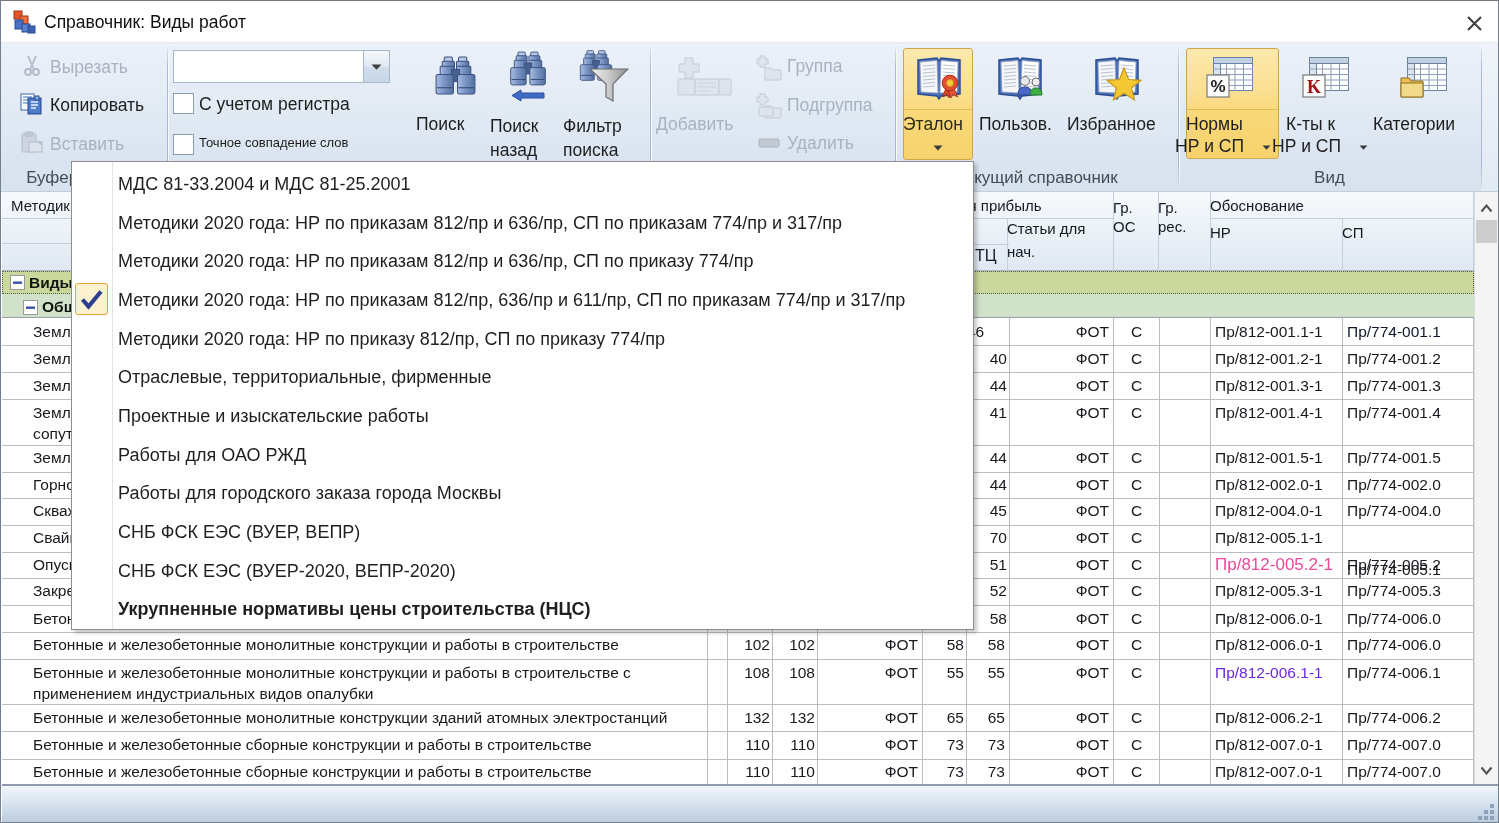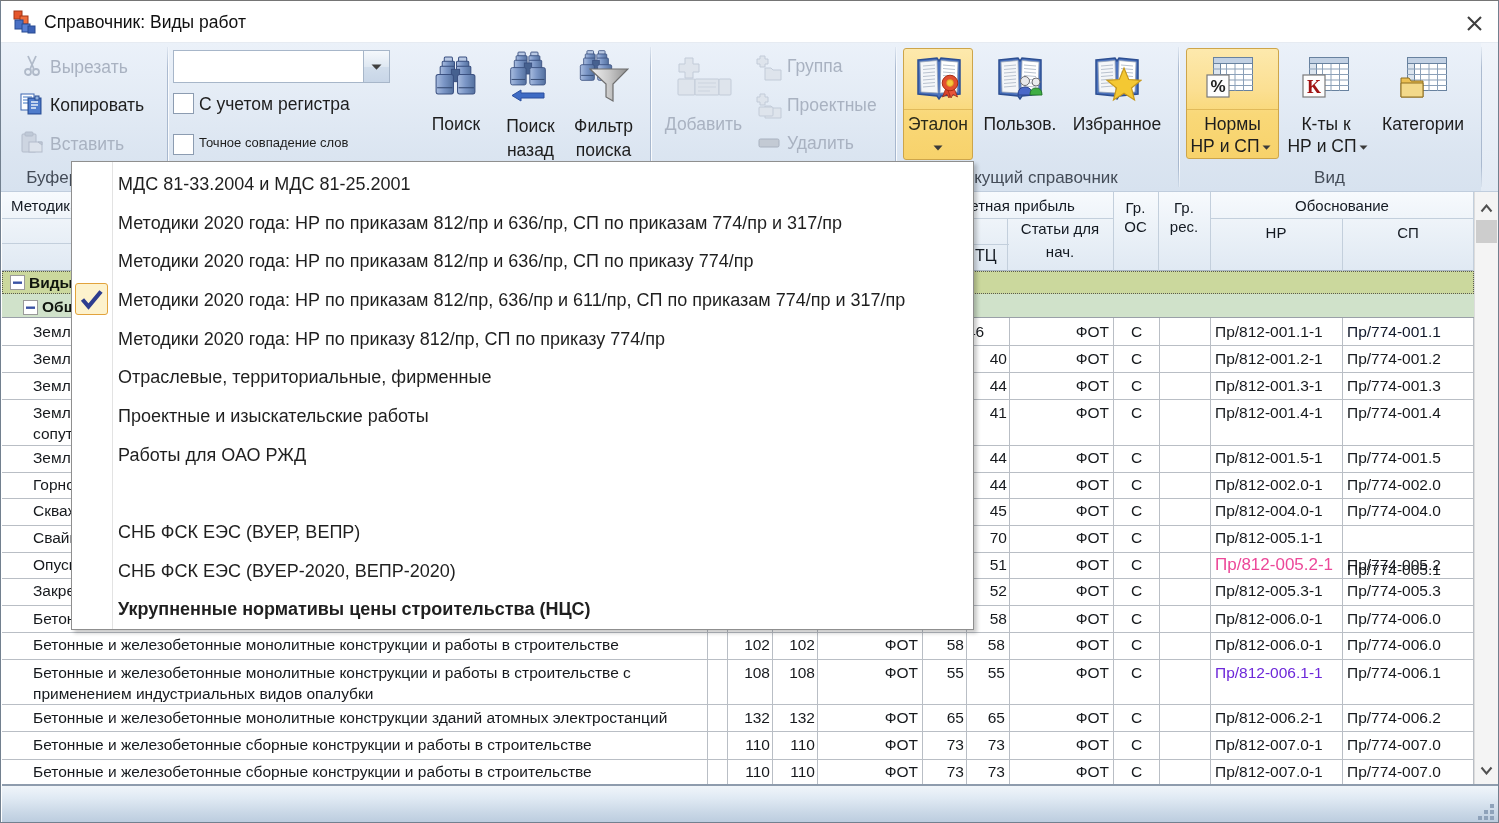--- a/index.html
+++ b/index.html
@@ -1,19 +1,19 @@
 <!DOCTYPE html>
 <html><head><meta charset="utf-8">
 <style>
 *{margin:0;padding:0;box-sizing:border-box;}
 html,body{width:1499px;height:823px;overflow:hidden;font-family:"Liberation Sans",sans-serif;background:#fff;}
 #win{position:absolute;left:0;top:0;width:1499px;height:823px;background:#fff;border:1px solid #72808f;border-top-color:#757575;overflow:hidden;}
 .ab{position:absolute;}
 .txt{position:absolute;white-space:nowrap;color:#1e1e1e;}
-.c{text-align:center;}
+.c{text-align:left;}
 .dis{color:#a9b2c1;}
 .glabel{position:absolute;font-size:17px;color:#444c58;text-align:center;white-space:nowrap;}
 .sep{position:absolute;width:1px;background:linear-gradient(180deg,rgba(160,177,199,.15),rgba(150,168,194,.75) 15%,rgba(150,168,194,.75) 85%,rgba(160,177,199,.15));}
 .sepw{position:absolute;width:1px;background:linear-gradient(180deg,rgba(255,255,255,.2),rgba(255,255,255,.85) 15%,rgba(255,255,255,.85) 85%,rgba(255,255,255,.2));}
 .vline{position:absolute;width:1px;background:#b9bec5;}
 .hline{position:absolute;height:1px;background:#b9bec5;}
 .cell{position:absolute;font-size:15.5px;color:#16191d;white-space:nowrap;overflow:hidden;}
 .mi{position:absolute;left:117px;font-size:18px;color:#1f1f1f;white-space:nowrap;}
 </style></head><body>
 <div id="win">
@@ -178,21 +178,21 @@
  </g>
     </svg>
     <div class="txt dis" style="left:786px;top:55px;font-size:17.5px;">Группа</div>
     <svg class="ab" style="left:755px;top:92px" width="26" height="26" viewBox="0 0 26 26">
  <g fill="#dee4ec" stroke="#c2cbd8" stroke-width="1">
   <path d="M4 1 h5 v3 h3 v5 h-3 v3 h-5 v-3 h-3 v-5 h3 z"></path>
   <path d="M9 13 h6 l2 2 h8 v10 h-16 z"></path>
         <rect x="3" y="14" width="14" height="9" rx="1" fill="#dee4ec" stroke="#c2cbd8"></rect>
  </g>
     </svg>
-    <div class="txt dis" style="left:786px;top:94px;font-size:17.5px;">Проектные</div>
+    <div class="txt dis" style="left:786px;top:94px;font-size:17.5px;">Подгруппа</div>
     <svg class="ab" style="left:757px;top:137px" width="22" height="10" viewBox="0 0 22 10">
  <rect x="1" y="1" width="20" height="8" rx="1.5" fill="#c3cad4" stroke="#a9b2c0"></rect>
     </svg>
 <div class="txt dis" style="left:786px;top:132px;font-size:17.5px;">Удалить</div>
 
 <div class="ab" style="left:902px;top:47px;width:70px;height:112px;border:1px solid #cda54a;border-radius:3px;background:linear-gradient(180deg,#fde9ad 0%,#fbdf92 38%,#f9d878 60%,#f7d26b 100%);"></div>
 <div class="ab" style="left:903px;top:108px;width:68px;height:1px;background:rgba(205,160,60,.55);"></div>
 <svg class="ab" style="left:913px;top:55px" width="50" height="47" viewBox="0 0 50 47">
  <path d="M4 4 L23 2 L25 5 L27 2 L46 4 L46 38 L27 40 L25 43 L23 40 L4 38 Z" fill="#4a71bd" stroke="#2d4f92" stroke-width="1.5"></path>
  <path d="M6 6 L23 4.5 L24 37 L7 36 Z" fill="#f4f6f9" stroke="#98a5b8" stroke-width="0.8"></path>
@@ -477,19 +477,20 @@
 <div class="ab" style="left:70px;top:160px;width:903px;height:469px;background:#fff;border:1px solid #8f8f8f;box-shadow:3px 3px 4px rgba(0,0,0,0.22);"></div>
 <div class="ab" style="left:111px;top:161px;width:1px;height:467px;background:#e3e3e3;"></div>
     <div class="mi" style="top:173.1px;">МДС 81-33.2004 и МДС 81-25.2001</div>
     <div class="mi" style="top:211.75px;">Методики 2020 года: НР по приказам 812/пр и 636/пр, СП по приказам 774/пр и 317/пр</div>
     <div class="mi" style="top:250.39999999999998px;">Методики 2020 года: НР по приказам 812/пр и 636/пр, СП по приказу 774/пр</div>
     <div class="mi" style="top:289.04999999999995px;">Методики 2020 года: НР по приказам 812/пр, 636/пр и 611/пр, СП по приказам 774/пр и 317/пр</div>
     <div class="mi" style="top:327.7px;">Методики 2020 года: НР по приказу 812/пр, СП по приказу 774/пр</div>
     <div class="mi" style="top:405.0px;">Проектные и изыскательские работы</div>
     <div class="mi" style="top:366.35px;">Отраслевые, территориальные, фирменные</div>
     <div class="mi" style="top:443.65px;">Работы для ОАО РЖД</div>
+    <div class="mi" style="top:482.29999999999995px;">Работы для городского заказа города Москвы</div>
     <div class="mi" style="top:520.9499999999999px;">СНБ ФСК ЕЭС (ВУЕР, ВЕПР)</div>
     <div class="mi" style="top:559.6px;">СНБ ФСК ЕЭС (ВУЕР-2020, ВЕПР-2020)</div>
     <div class="mi" style="top:598.25px;font-weight:bold;">Укрупненные нормативы цены строительства (НЦС)</div>
     <div class="ab" style="left:74px;top:282px;width:33px;height:32px;background:#fdf2cd;border:1px solid #e2a33d;border-radius:3px;"></div>
 <svg class="ab" style="left:78px;top:286px" width="25" height="24" viewBox="0 0 25 24">
  <path d="M3.5 12.5 L9.5 19.5 L22 4.5" stroke="#2e3d8f" stroke-width="4.2" fill="none" stroke-linecap="butt" stroke-linejoin="miter"></path>
     </svg>
   </div>
 </body></html>

